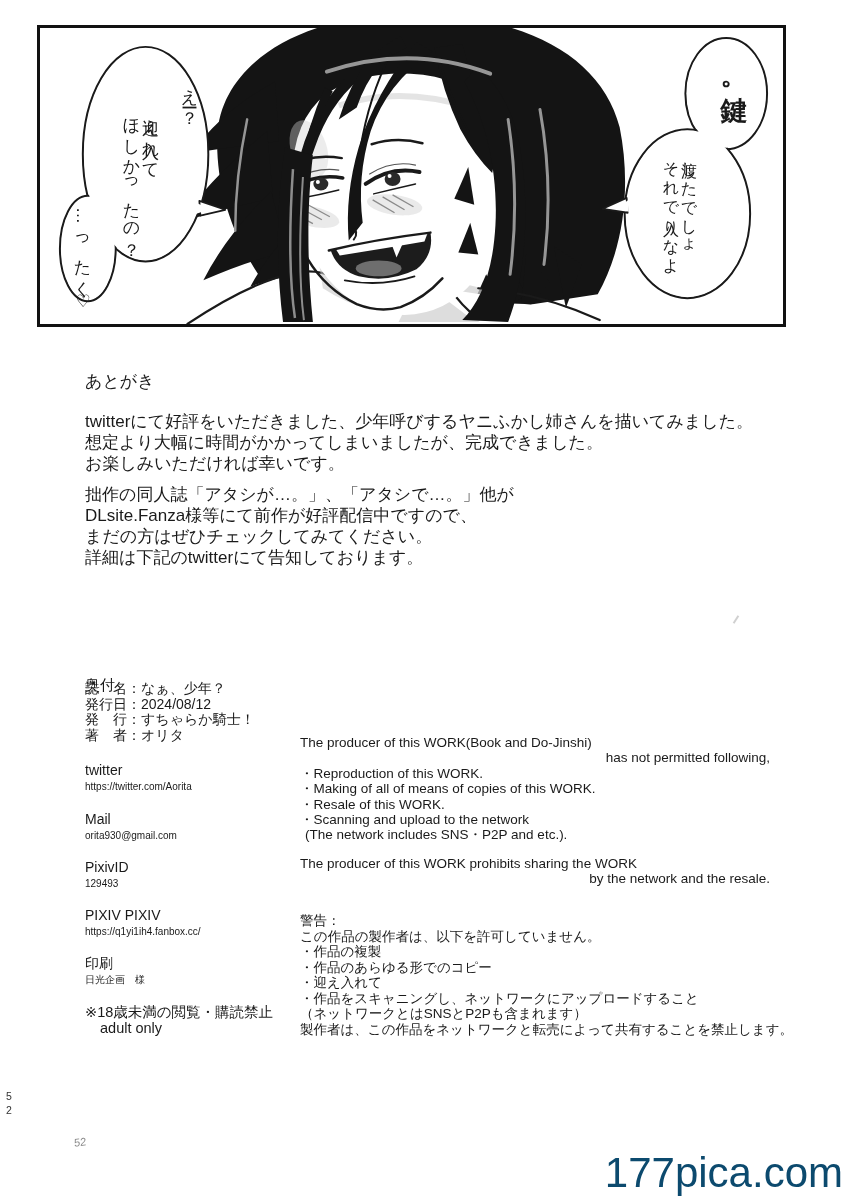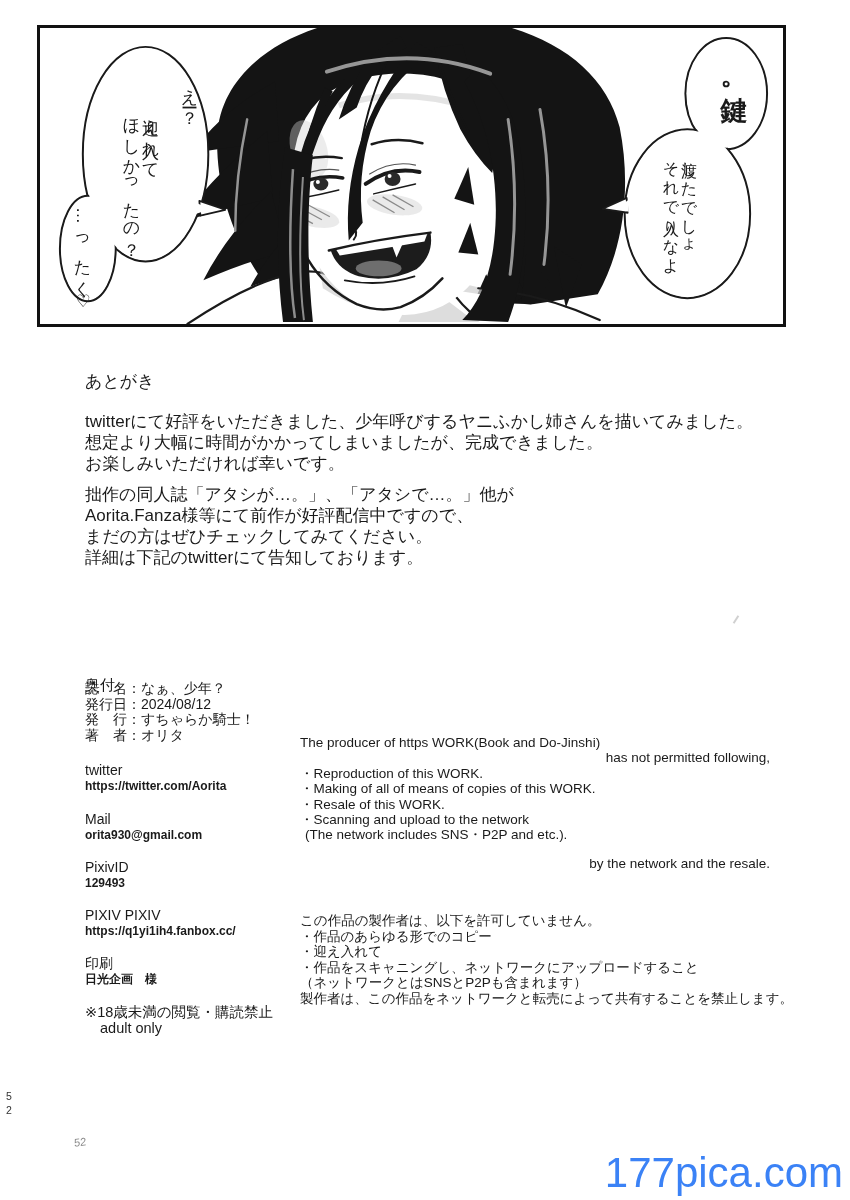--- a/index.html
+++ b/index.html
@@ -12,21 +12,21 @@
   .vtext{position:absolute;writing-mode:vertical-rl;text-orientation:mixed;
          white-space:nowrap;color:#1a1a1a;}
   .vcols div{line-height:19px;}
   .vcols2 div{line-height:18px;}
   
   #afterword{position:absolute;left:85px;top:371px;font-size:17px;line-height:21px;}
   #afterword .head{margin-bottom:19px;}
   #afterword .gap{height:10px;}
   
   .col-block{position:absolute;left:85px;font-size:14px;line-height:15.5px;}
-  .col-block .val{font-size:12px;font-weight:bold;}
+  .col-block .val{font-size:10px;}
   
   #warning-en{position:absolute;left:300px;top:735px;width:470px;
               font-size:13.5px;line-height:15.4px;}
   #warning-en .r{text-align:right;}
   #warning-en .cont{padding-left:5px;}
   #warning-en .sp{height:13px;}
   #warning-jp{position:absolute;left:300px;top:913px;width:500px;
               font-size:13.5px;line-height:15.5px;}
   
   #pageno-side{position:absolute;left:3px;top:1090px;font-size:10.5px;
@@ -194,21 +194,21 @@
     </div>
   </div>
 
   <div id="afterword">
     <div class="head">あとがき</div>
     <div>twitterにて好評をいただきました、少年呼びするヤニふかし姉さんを描いてみました。</div>
     <div>想定より大幅に時間がかかってしまいましたが、完成できました。</div>
     <div>お楽しみいただければ幸いです。</div>
     <div class="gap"></div>
     <div>拙作の同人誌「アタシが…。」、「アタシで…。」他が</div>
-    <div>Aorita.Fanza様等にて前作が好評配信中ですので、</div>
+    <div>DLsite.Fanza様等にて前作が好評配信中ですので、</div>
     <div>まだの方はぜひチェックしてみてください。</div>
     <div>詳細は下記のtwitterにて告知しております。</div>
   </div>
 
   <div class="col-block" style="top:646px;font-size:15px;margin-top:31px;">奥付</div>
 
   <div class="col-block" style="top:681px;">
     <div>誌　名：なぁ、少年？</div>
     <div>発行日：2024/08/12</div>
     <div>発　行：すちゃらか騎士！</div>
@@ -234,38 +234,41 @@
   <div class="col-block" style="top:956px;">
     <div>印刷</div>
     <div class="val">日光企画　様</div>
   </div>
   <div class="col-block" style="top:1004px;font-size:14.5px;line-height:16px;">
     <div>※18歳未満の閲覧・購読禁止</div>
     <div class="indent2">adult only</div>
   </div>
 
   <div id="warning-en">
-    <div>The producer of https WORK(Book and Do-Jinshi)</div>
+    <div>The producer of this WORK(Book and Do-Jinshi)</div>
     <div class="r">has not permitted following,</div>
     <div>・Reproduction of this WORK.</div>
     <div>・Making of all of means of copies of this WORK.</div>
     <div>・Resale of this WORK.</div>
     <div>・Scanning and upload to the network</div>
     <div class="cont">(The network includes SNS・P2P and etc.).</div>
     <div class="sp"></div>
+    <div>The producer of this WORK prohibits sharing the WORK</div>
     <div class="r">by the network and the resale.</div>
   </div>
 
   <div id="warning-jp">
+    <div>警告：</div>
     <div>この作品の製作者は、以下を許可していません。</div>
+    <div>・作品の複製</div>
     <div>・作品のあらゆる形でのコピー</div>
     <div>・迎え入れて</div>
     <div>・作品をスキャニングし、ネットワークにアップロードすること</div>
     <div>（ネットワークとはSNSとP2Pも含まれます）</div>
     <div>製作者は、この作品をネットワークと転売によって共有することを禁止します。</div>
   </div>
 
   <div id="pageno-side">52</div>
   <div id="pageno-hand">52</div>
   <div id="artifact"></div>
-  <div id="watermark" style="color: #3b82f6;">177pica.com</div>
+  <div id="watermark" style="color: #0c4a6e;">177pica.com</div>
 
 </div>
 
 </body></html>

